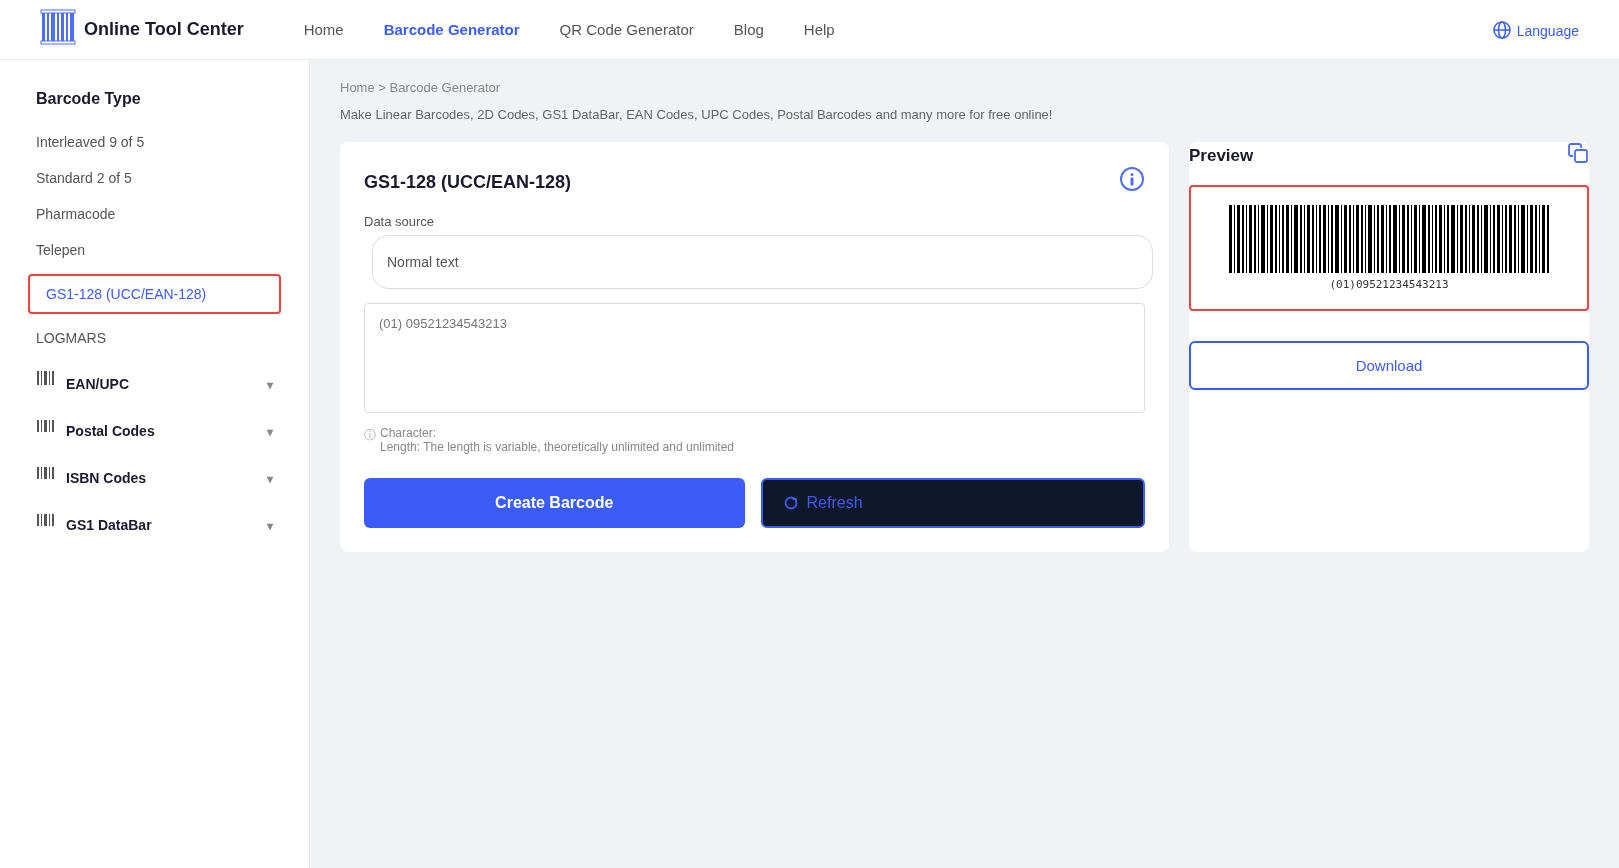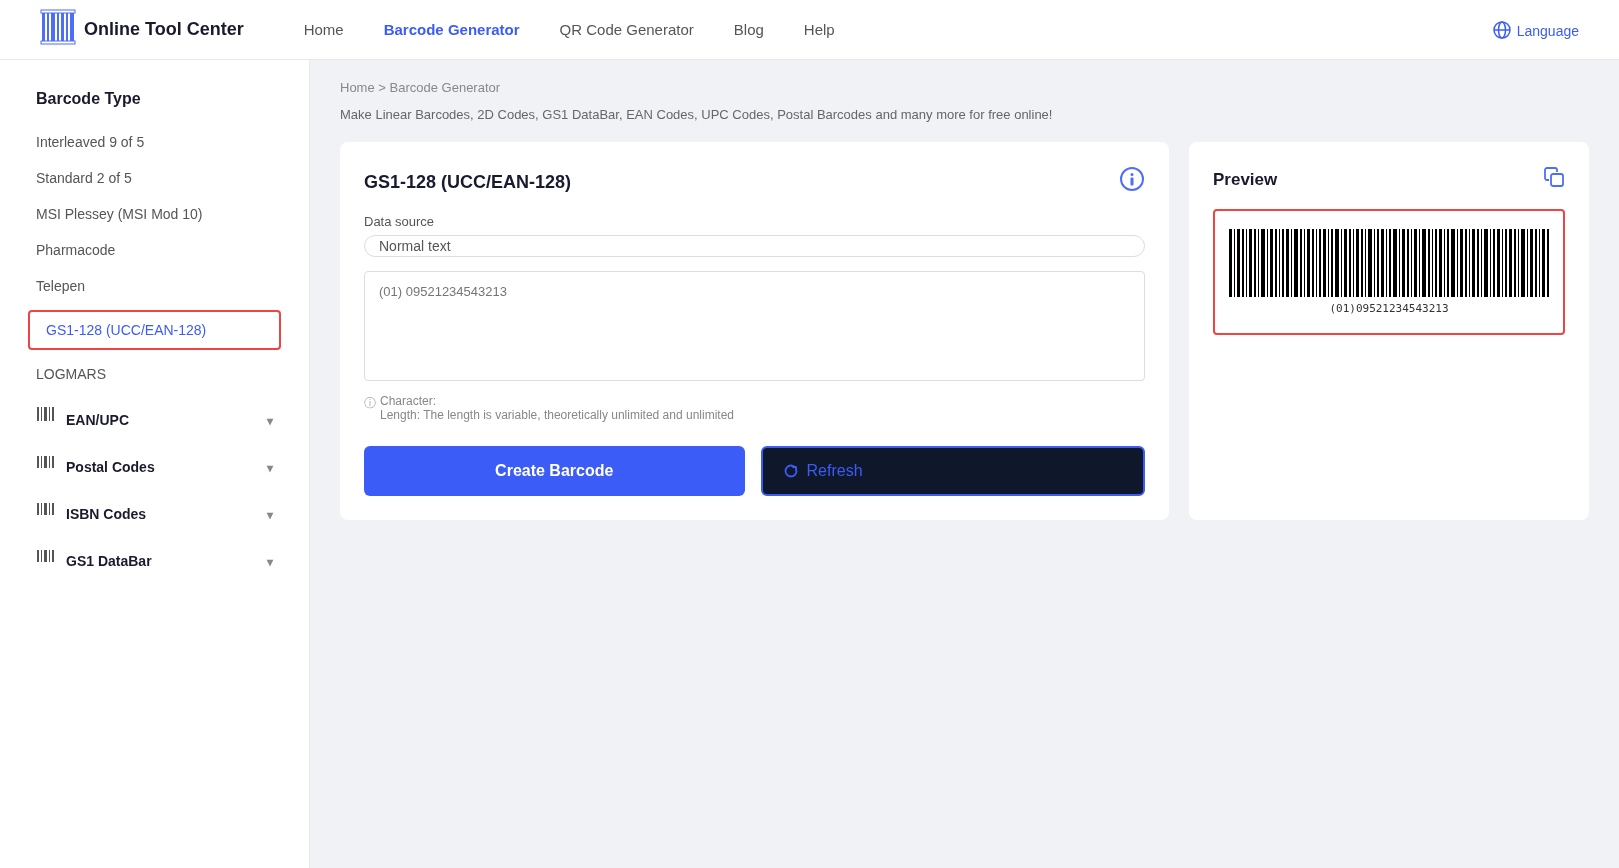--- a/index.html
+++ b/index.html
@@ -161,29 +161,30 @@
       font-size: 22px;
       cursor: pointer;
     }
     .label {
       font-size: 13px;
       color: #555;
       margin-bottom: 6px;
     }
     .select-field {
       width: 100%;
-      padding: 2px 14px;
+      padding: 18px 14px;
       border: 1px solid #ddd;
       border-radius: 16px;
       font-size: 14px;
       color: #555;
       background: #fff;
       margin-bottom: 14px;
       appearance: none;
       cursor: pointer;
+      margin-left: 8px;
     }
     .textarea-field {
       width: 100%;
       padding: 12px 14px;
       border: 1px solid #ddd;
       border-radius: 4px;
       font-size: 13px;
       color: #888;
       background: #fff;
       height: 110px;
@@ -230,21 +231,20 @@
       display: flex;
       align-items: center;
       justify-content: flex-start;
       gap: 8px;
     }
 
     
     .preview-card {
       background: #fff;
       border-radius: 8px;
-      padding: 24px;
       width: 400px;
       flex-shrink: 0;
     }
     .preview-title {
       font-size: 17px;
       font-weight: 700;
       color: #1a1a2e;
       margin-bottom: 16px;
       display: flex;
       align-items: center;
@@ -323,21 +323,20 @@
   </div>
 </header>
 
 <div class="page-body">
 
   <aside class="sidebar">
     <div class="sidebar-title">Barcode Type</div>
 
     <div class="sidebar-item">Interleaved 9 of 5</div>
     <div class="sidebar-item">Standard 2 of 5</div>
-    <div class="sidebar-item">MSI Plessey (MSI Mod 10)</div>
     <div class="sidebar-item">Pharmacode</div>
     <div class="sidebar-item">Telepen</div>
     <div style="padding: 6px 8px;">
       <div class="sidebar-item active-box">GS1-128 (UCC/EAN-128)</div>
     </div>
     <div class="sidebar-item">LOGMARS</div>
 
     <div class="sidebar-group">
       <span style="font-size:16px;">
         <svg width="20" height="20" viewBox="0 0 20 20">
@@ -529,16 +528,17 @@
                 <rect x="306" y="2" width="3" height="68" fill="#000"></rect>
                 <rect x="311" y="2" width="2" height="68" fill="#000"></rect>
                 <rect x="315" y="2" width="1" height="68" fill="#000"></rect>
                 <rect x="318" y="2" width="3" height="68" fill="#000"></rect>
                 <rect x="323" y="2" width="2" height="68" fill="#000"></rect>
               </g>
               <text x="165" y="85" text-anchor="middle" font-size="11" font-family="monospace" fill="#333">(01)09521234543213</text>
             </svg>
           </div>
         </div>
+        <button class="btn-download">Download</button>
       </div>
     </div>
   </main>
 </div>
 
 </body></html>

